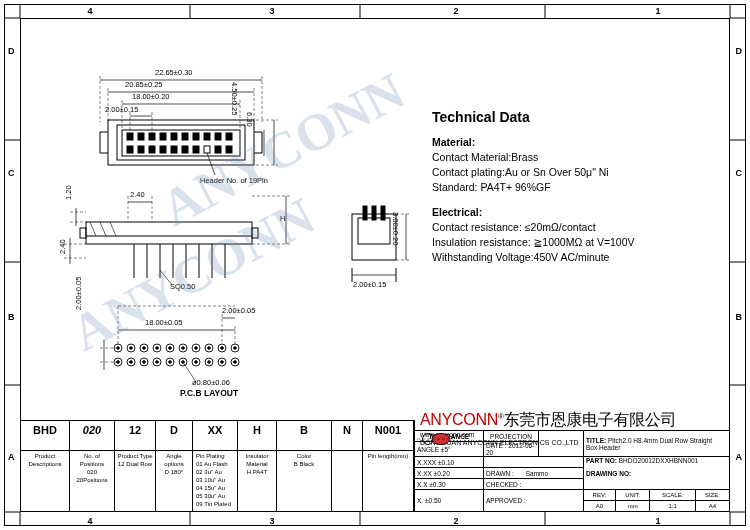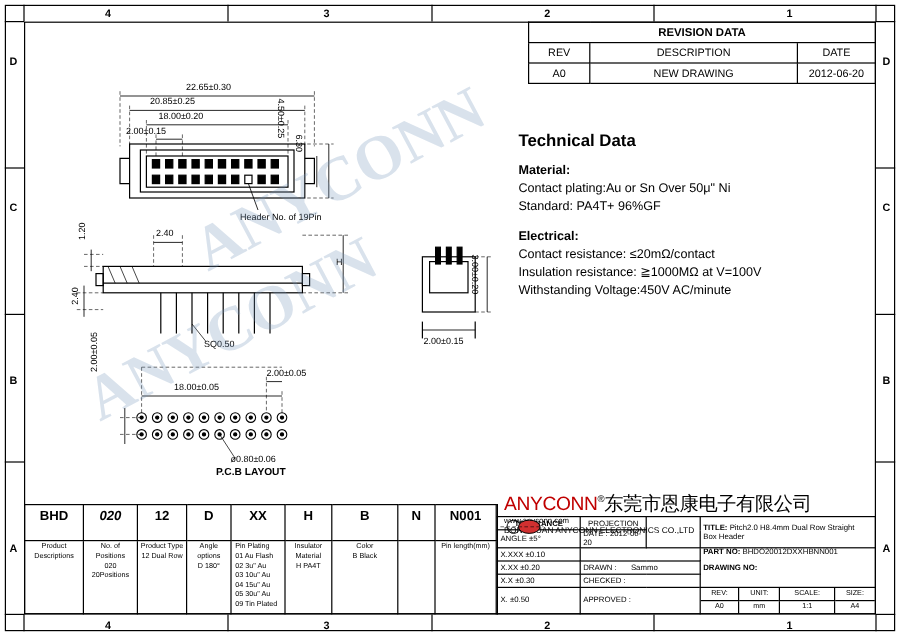--- a/index.html
+++ b/index.html
@@ -112,37 +112,20 @@
       <line x1="4" y1="385" x2="20" y2="385"></line>
       <line x1="4" y1="512" x2="20" y2="512"></line>
       <line x1="730" y1="18" x2="746" y2="18"></line>
       <line x1="730" y1="140" x2="746" y2="140"></line>
       <line x1="730" y1="262" x2="746" y2="262"></line>
       <line x1="730" y1="385" x2="746" y2="385"></line>
       <line x1="730" y1="512" x2="746" y2="512"></line>
     </g>
   </svg>
 
-  <table class="rev">
-    <tbody>
-        <tr>
-          <td class="hdr" colspan="3">REVISION DATA</td>
-        </tr>
-    <tr>
-      <td style="width:46px;">REV</td>
-      <td style="width:168px;">DESCRIPTION</td>
-      <td>DATE</td>
-    </tr>
-    <tr>
-      <td>A0</td>
-      <td>NEW DRAWING</td>
-      <td>2012-06-20</td>
-    </tr>
-  </tbody>
-    </table>
 
   <svg width="750" height="530">
     <g stroke="#000" fill="none" stroke-width="1">
 
       <rect x="108" y="120" width="146" height="45"></rect>
       <rect x="117" y="125" width="128" height="35"></rect>
       <rect x="122" y="130" width="118" height="26"></rect>
 
       <path d="M108 132 L100 132 L100 153 L108 153"></path>
       <path d="M254 132 L262 132 L262 153 L254 153"></path>
@@ -321,20 +304,21 @@
 
   <div class="dimtxt" style="left:145px;top:318px;">18.00±0.05</div>
   <div class="dimtxt" style="left:222px;top:306px;">2.00±0.05</div>
   <div class="dimtxt" style="left:74px;top:310px;transform:rotate(-90deg);transform-origin:0 0;">2.00±0.05</div>
   <div class="dimtxt" style="left:192px;top:378px;">ø0.80±0.06</div>
   <div class="boldlbl" style="left:140px;top:388px;margin-left:40px;">P.C.B  LAYOUT</div>
 
   <div class="tech">
     <div class="t-title">Technical Data</div>
     <div class="sect">Material:</div>
+    <div class="line">Contact Material:Brass</div>
     <div class="line">Contact plating:Au or Sn Over 50μ" Ni</div>
     <div class="line">Standard: PA4T+ 96%GF</div>
     <div style="height:10px;"></div>
     <div class="sect">Electrical:</div>
     <div class="line">Contact resistance: ≤20mΩ/contact</div>
     <div class="line">Insulation resistance: ≧1000MΩ at V=100V</div>
     <div class="line">Withstanding Voltage:450V AC/minute</div>
   </div>
 
   <div class="wm wm1">ANYCONN</div>

